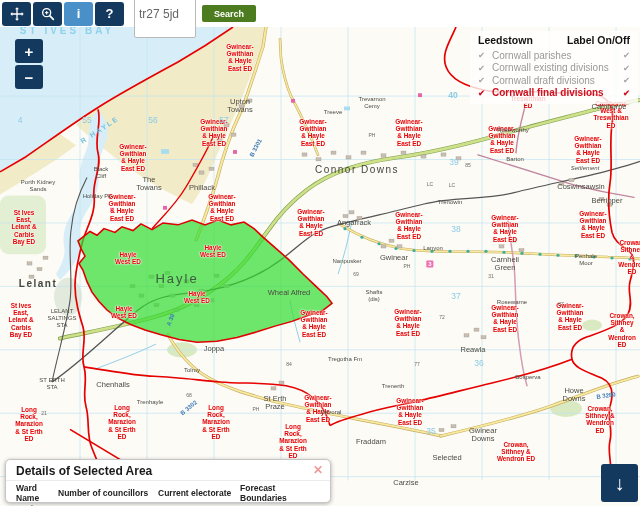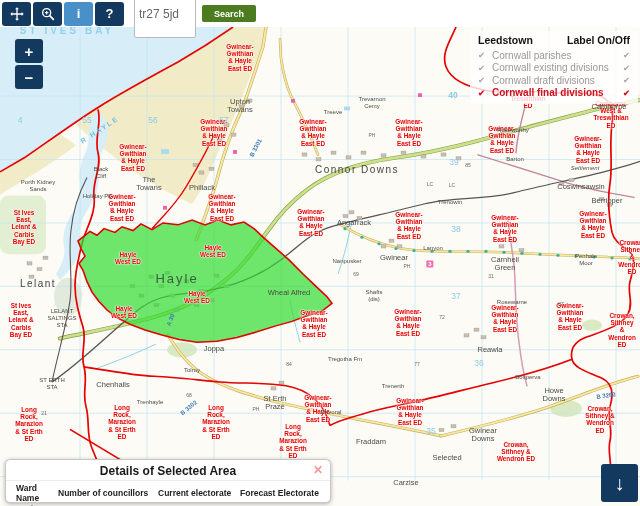--- a/index.html
+++ b/index.html
@@ -54,21 +54,21 @@
   .lp-head{display:flex;justify-content:space-between;font-size:10.5px;font-weight:bold;color:#111;margin-bottom:3px;}
   .lp-row{display:flex;align-items:center;height:12.5px;font-size:10px;color:#999;cursor:pointer;}
   .lp-row .chk{width:14px;font-size:8.5px;color:#a3a3a3;}
   .lp-row .chk.right{margin-left:auto;width:auto;}
   .lp-row.active, .lp-row.active .chk{color:#cf1020;font-weight:bold;}
 
   
   .details{position:absolute;left:5px;top:432px;width:326px;height:44px;background:#fff;
     border:1px solid #c6c6c6;border-radius:5px;box-shadow:0 1px 4px rgba(0,0,0,.3);z-index:25;box-sizing:border-box;}
   .d-head{position:relative;padding:4px 10px 2px;border-bottom:1px solid #ececec;}
-  .d-head h3{margin:0;font-size:12px;color:#1a1a1a;text-align:center;}
+  .d-head h3{margin:0;font-size:12px;color:#1a1a1a;}
   .d-close{position:absolute;right:7px;top:3px;background:none;border:none;color:#f09b9b;
     font-size:12px;font-weight:bold;cursor:pointer;padding:0;}
   .details table{width:306px;margin:2px 10px 0;border-collapse:collapse;font-size:8.5px;table-layout:fixed;}
   .details th{text-align:left;color:#222;font-weight:bold;padding:0 0 1px;}
   .details td{color:#333;padding:0;}
   .details th:nth-child(1){width:42px;margin-left:24px;}.details th:nth-child(2){width:100px;}
   .details th:nth-child(3){width:82px;}
 
   
   .down-btn{position:absolute;left:601px;top:437px;width:37px;height:38px;background:#14395e;border:none;
@@ -420,21 +420,21 @@
         <div class="ml water" style="left: 100px; top: 103px; transform: translate(-50%, -50%) rotate(-33deg);">R HAYLE</div>
         <div class="ml place-md" style="left: 240px; top: 79px;">Upton
 Towans</div>
         <div class="ml place-md" style="left: 149px; top: 157px;">The
 Towans</div>
         <div class="ml place" style="left: 101px; top: 146px;">Black
 Cliff</div>
         <div class="ml place-md" style="left: 202px; top: 161px;">Phillack</div>
         <div class="ml town-xl" style="left: 177px; top: 252px;">Hayle</div>
         <div class="ml town" style="left: 337px; top: 143px; margin-left: 20px;">Connor Downs</div>
-        <div class="ml town" style="left: 38px; top: 257px;">Lelant</div>
+        <div class="ml town" style="left: 38px; top: 257px; font-weight: bold;">Lelant</div>
         <div class="ml place-md" style="left: 354px; top: 196px;">Angarrack</div>
         <div class="ml place-md" style="left: 394px; top: 231px;">Gwinear</div>
         <div class="ml place" style="left: 433px; top: 221px;">Lanyon</div>
         <div class="ml place-md" style="left: 505px; top: 237px;">Carnhell
 Green</div>
         <div class="ml place" style="left: 586px; top: 233px;">Penhale
 Moor</div>
         <div class="ml place-md" style="left: 581px; top: 160px; text-align: center;">Coswinsawsin</div>
         <div class="ml place-md" style="left: 607px; top: 174px;">Berripper</div>
         <div class="ml place" style="left: 515px; top: 132px;">Barton</div>
@@ -445,23 +445,23 @@
         <div class="ml place" style="left: 450px; top: 175px;">Trenowin</div>
         <div class="ml place" style="left: 333px; top: 85px;">Treeve</div>
         <div class="ml place" style="left: 372px; top: 76px;">Trevarnon
 Cemy</div>
         <div class="ml place-md" style="left: 289px; top: 266px;">Wheal Alfred</div>
         <div class="ml place" style="left: 374px; top: 269px;">Shafts
 (dis)</div>
         <div class="ml place" style="left: 345px; top: 332px;">Tregotha Fm</div>
         <div class="ml place" style="left: 347px; top: 234px;">Nanpusker</div>
         <div class="ml place-md" style="left: 214px; top: 322px;">Joppa</div>
-        <div class="ml place-md" style="left: 490px; top: 323px;">Reawla</div>
+        <div class="ml place-md" style="left: 473px; top: 323px;">Reawla</div>
         <div class="ml place" style="left: 528px; top: 350px;">Bosperva</div>
-        <div class="ml place-md" style="left: 554px; top: 368px;">Howe
+        <div class="ml place-md" style="left: 574px; top: 368px;">Howe
 Downs</div>
         <div class="ml place-md" style="left: 483px; top: 408px;">Gwinear
 Downs</div>
         <div class="ml place" style="left: 393px; top: 359px;">Trenerth</div>
         <div class="ml place-md" style="left: 275px; top: 376px;">St Erth
 Praze</div>
         <div class="ml place-md" style="left: 113px; top: 358px;">Chenhalls</div>
         <div class="ml place" style="left: 150px; top: 375px;">Trenhayle</div>
         <div class="ml place" style="left: 192px; top: 343px;">Tolroy</div>
         <div class="ml place" style="left: 331px; top: 385px;">Devoral</div>
@@ -545,21 +545,21 @@
       <div class="d-head">
         <h3>Details of Selected Area</h3>
         <button class="d-close">✕</button>
       </div>
       <table>
         <thead>
             <tr id="dt-head">
               <th>Ward Name</th>
               <th>Number of councillors</th>
               <th>Current electorate</th>
-              <th>Forecast Electorate</th>
+              <th>Forecast Boundaries</th>
             </tr>
           </thead>
         <tbody id="dt-body">
             <tr>
               <td>Hayle West</td>
               <td>1</td>
               <td>4614</td>
               <td>5369</td>
             </tr>
           </tbody>

